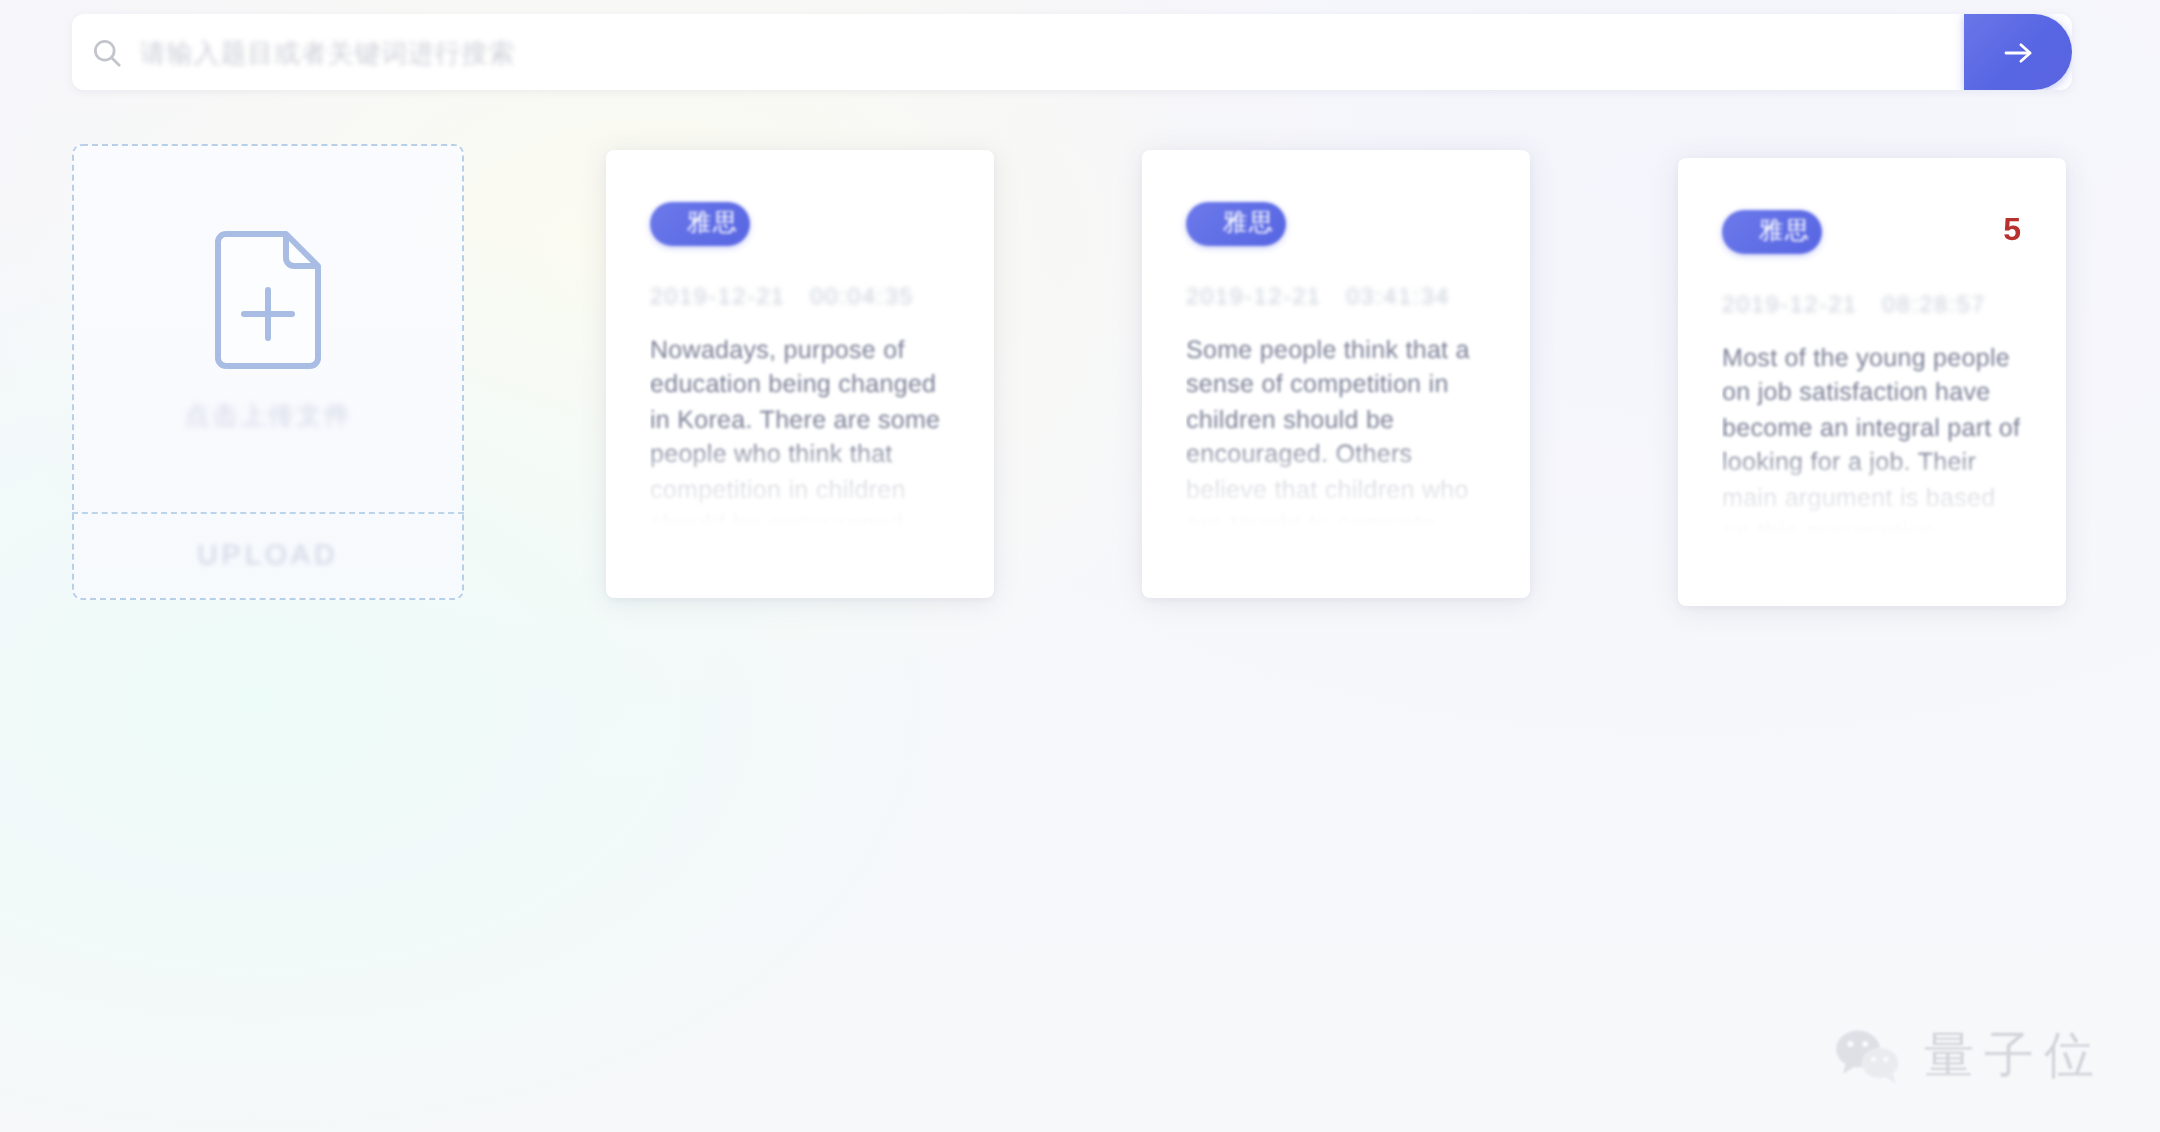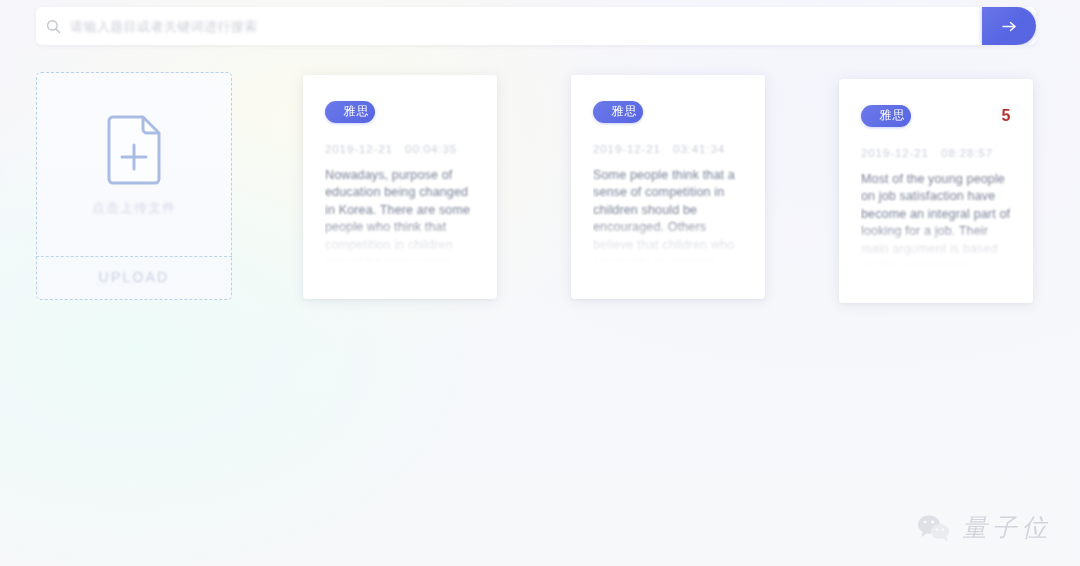--- a/index.html
+++ b/index.html
@@ -238,21 +238,20 @@
     gap: 10px;
     opacity: 0.40;
     filter: blur(0.5px);
   }
   .watermark svg { display: block; }
   .watermark-text {
     font-size: 25px;
     color: #9aa0ad;
     letter-spacing: 5px;
     font-family: "DejaVu Sans", sans-serif;
-    font-style: italic;
   }
 </style>
 </head>
 <body>
 
 <div class="bg-wash"></div>
 
 <div class="page">
 
   <div class="searchbar">

